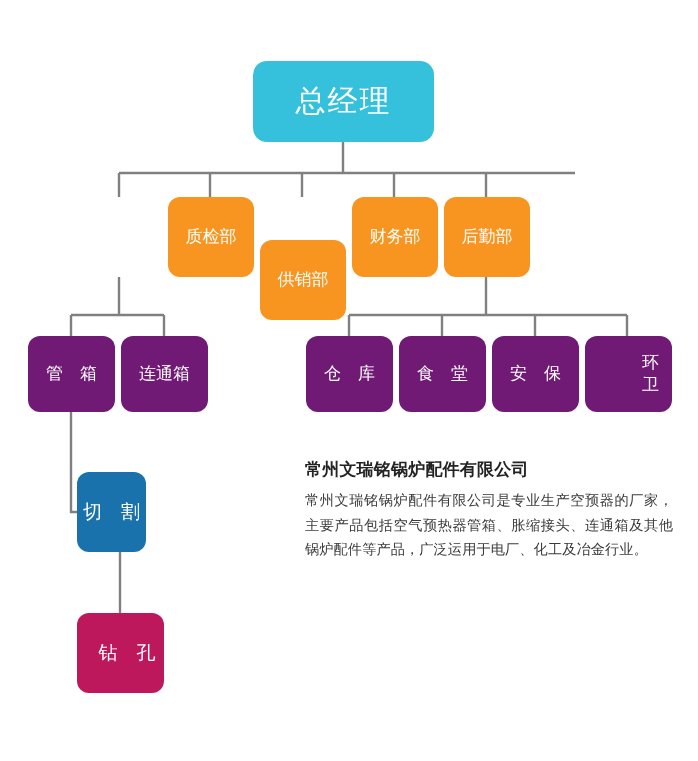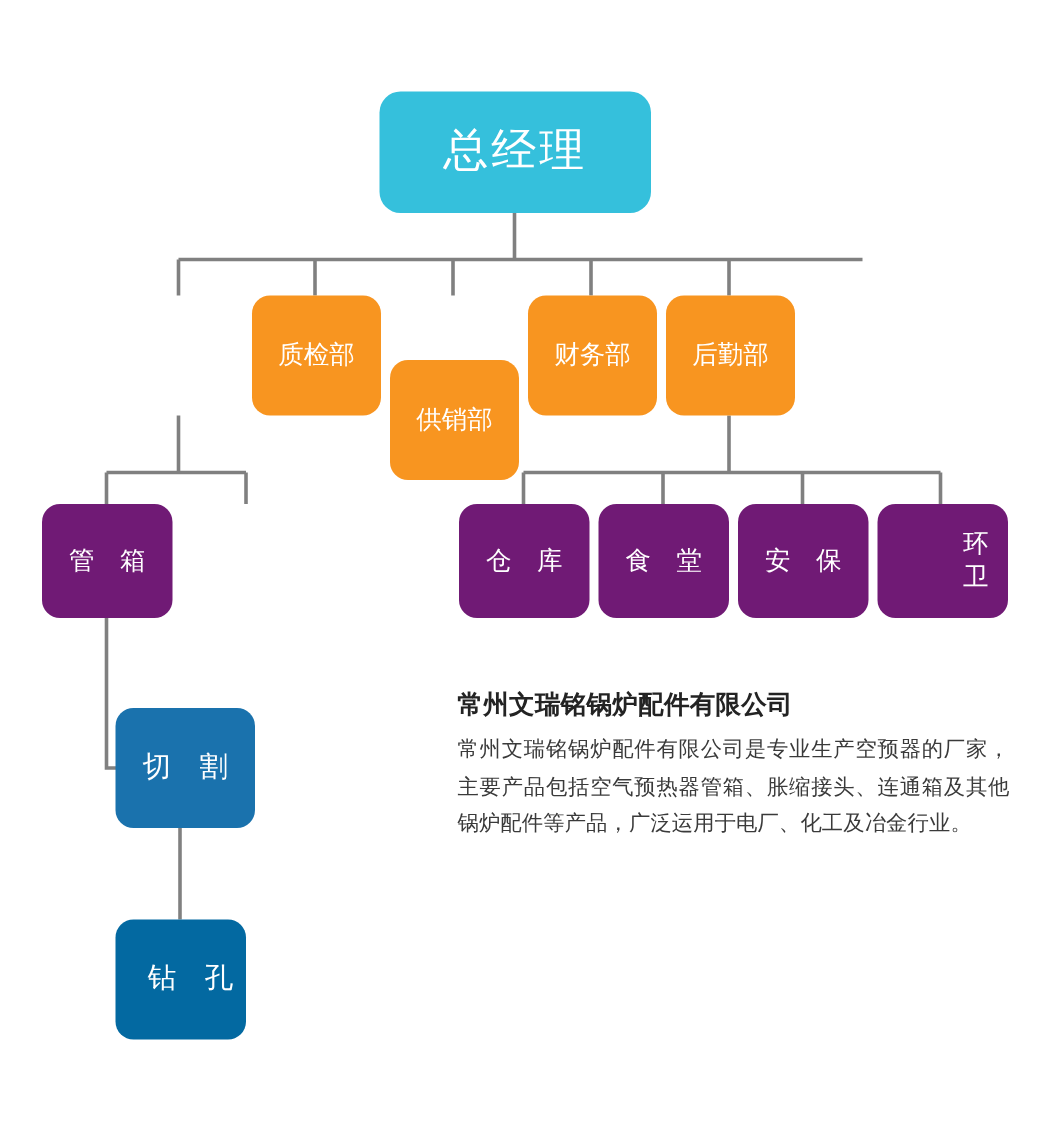--- a/index.html
+++ b/index.html
@@ -59,21 +59,21 @@
   }
   .node-unit {
     background: #701a75;
     font-size: 17px;
   }
   .node-cut {
     background: #1a72ad;
     font-size: 19px;
   }
   .node-drill {
-    background: #0369a1;
+    background: #be185d;
     font-size: 19px;
     padding-left: 13px;
   }
 
   
   #company-block {
     position: absolute;
     left: 305px;
     top: 458px;
     width: 368px;
@@ -148,38 +148,41 @@
   </div>
 
   <div class="node node-dept" style="left:444px; top:197px; width:86px; height:80px;">
     <span>后勤部</span>
   </div>
 
   <div class="node node-unit" style="left:28px; top:336px; width:87px; height:76px;">
     <span>管　箱</span>
   </div>
 
+  <div class="node node-unit" style="left:121px; top:336px; width:87px; height:76px;">
+    <span>连通箱</span>
+  </div>
 
   <div class="node node-unit" style="left:306px; top:336px; width:87px; height:76px;">
     <span>仓　库</span>
   </div>
 
   <div class="node node-unit" style="left:399px; top:336px; width:87px; height:76px;">
     <span>食　堂</span>
   </div>
 
   <div class="node node-unit" style="left:492px; top:336px; width:87px; height:76px;">
     <span>安　保</span>
   </div>
 
   <div class="node node-unit" style="left:585px; top:336px; width:87px; height:76px;padding-left:44px;">
     <span>环　卫</span>
   </div>
 
-  <div class="node node-cut" style="left:77px; top:472px; width:93px; height:80px;">
+  <div class="node node-cut" style="left:77px; top:472px; width:69px; height:80px;">
     <span>切　割</span>
   </div>
 
   <div class="node node-drill" style="left:77px; top:613px; width:87px; height:80px;">
     <span>钻　孔</span>
   </div>
 
   <div id="company-block">
     <h1 id="company-title">常州文瑞铭锅炉配件有限公司</h1>
     <p id="company-desc">常州文瑞铭锅炉配件有限公司是专业生产空预器的厂家，主要产品包括空气预热器管箱、胀缩接头、连通箱及其他锅炉配件等产品，广泛运用于电厂、化工及冶金行业。</p>

